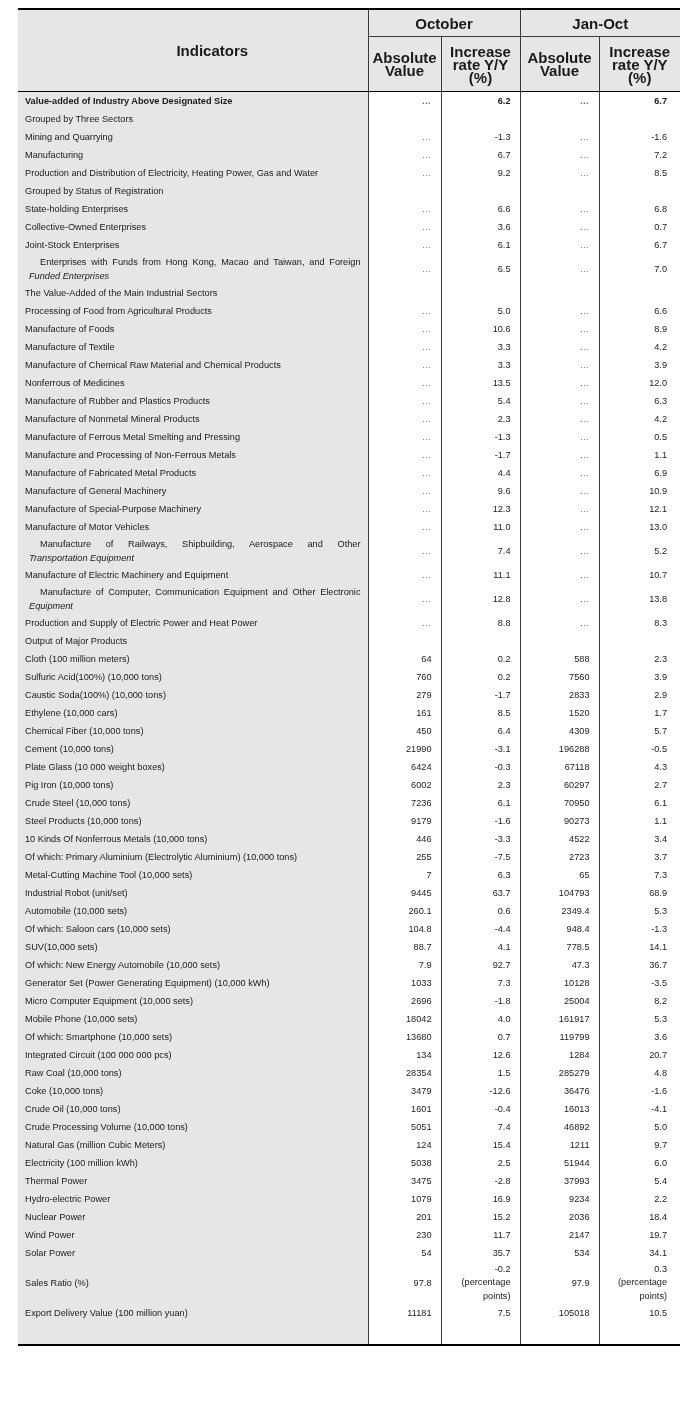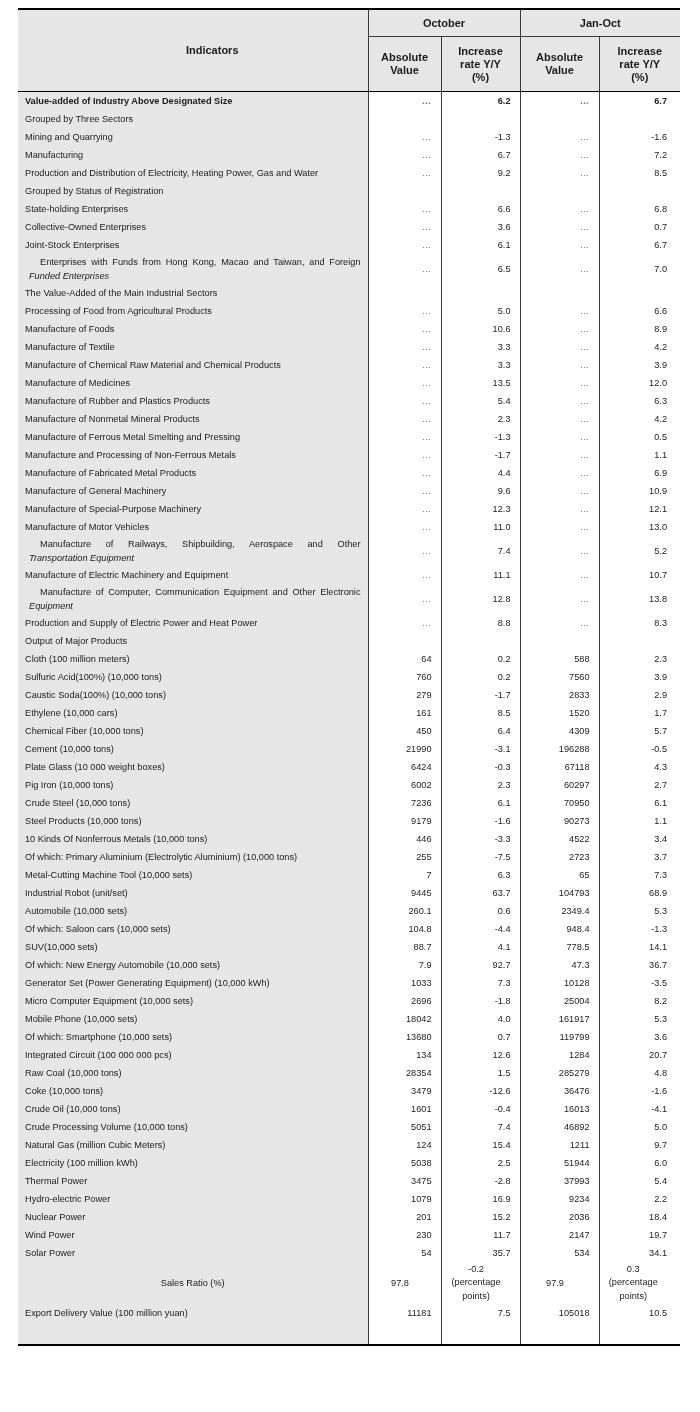--- a/index.html
+++ b/index.html
@@ -34,21 +34,21 @@
   col.c-ind  { width: 350px; }
   col.c-av1  { width: 73px; }
   col.c-ir1  { width: 79px; }
   col.c-av2  { width: 79px; }
   col.c-ir2  { width: 81px; }
 
   
   thead th {
     background: #e6e6e6;
     font-weight: bold;
-    font-size: 11px;
+    font-size: 15px;
     text-align: center;
     vertical-align: middle;
     padding: 0;
     line-height: 13px;
   }
   thead tr.h-top th { border-top: 2.6px solid #000000; }
   th.th-ind {
     border-right: 1.4px solid #3a3a3a;
     border-bottom: 1.6px solid #000000;
     height: 80px;
@@ -88,21 +88,21 @@
     border-right: 1.4px solid #3a3a3a;
     text-align: right;
     padding-right: 9px;
     font-size: 9.2px;
     color: #222222;
   }
   td.num.last { border-right: none; padding-right: 13px; }
 
   tr.row td { height: 18px; }
   tr.row-tall td { height: 30px; }
-  tr.row-sales td { height: 42px; text-align: center; }
+  tr.row-sales td { height: 42px; }
   tr.bold td { font-weight: bold; }
 
   td.ind.wrap {
     text-align: justify;
     text-align-last: left;
     padding-left: 11px;
     line-height: 14px;
   }
   td.ind.wrap .ln1 {
     display: block;
@@ -267,21 +267,21 @@
           <td class="num last">4.2</td>
         </tr>
         <tr class="row">
           <td class="ind i1">Manufacture of Chemical Raw Material and Chemical Products</td>
           <td class="num ellip">…</td>
           <td class="num">3.3</td>
           <td class="num ellip">…</td>
           <td class="num last">3.9</td>
         </tr>
         <tr class="row">
-          <td class="ind i1">Manufacture of Medicines</td>
+          <td class="ind i1">Nonferrous of Medicines</td>
           <td class="num ellip">…</td>
           <td class="num">13.5</td>
           <td class="num ellip">…</td>
           <td class="num last">12.0</td>
         </tr>
         <tr class="row">
           <td class="ind i1">Manufacture of Rubber and Plastics Products</td>
           <td class="num ellip">…</td>
           <td class="num">5.4</td>
           <td class="num ellip">…</td>

